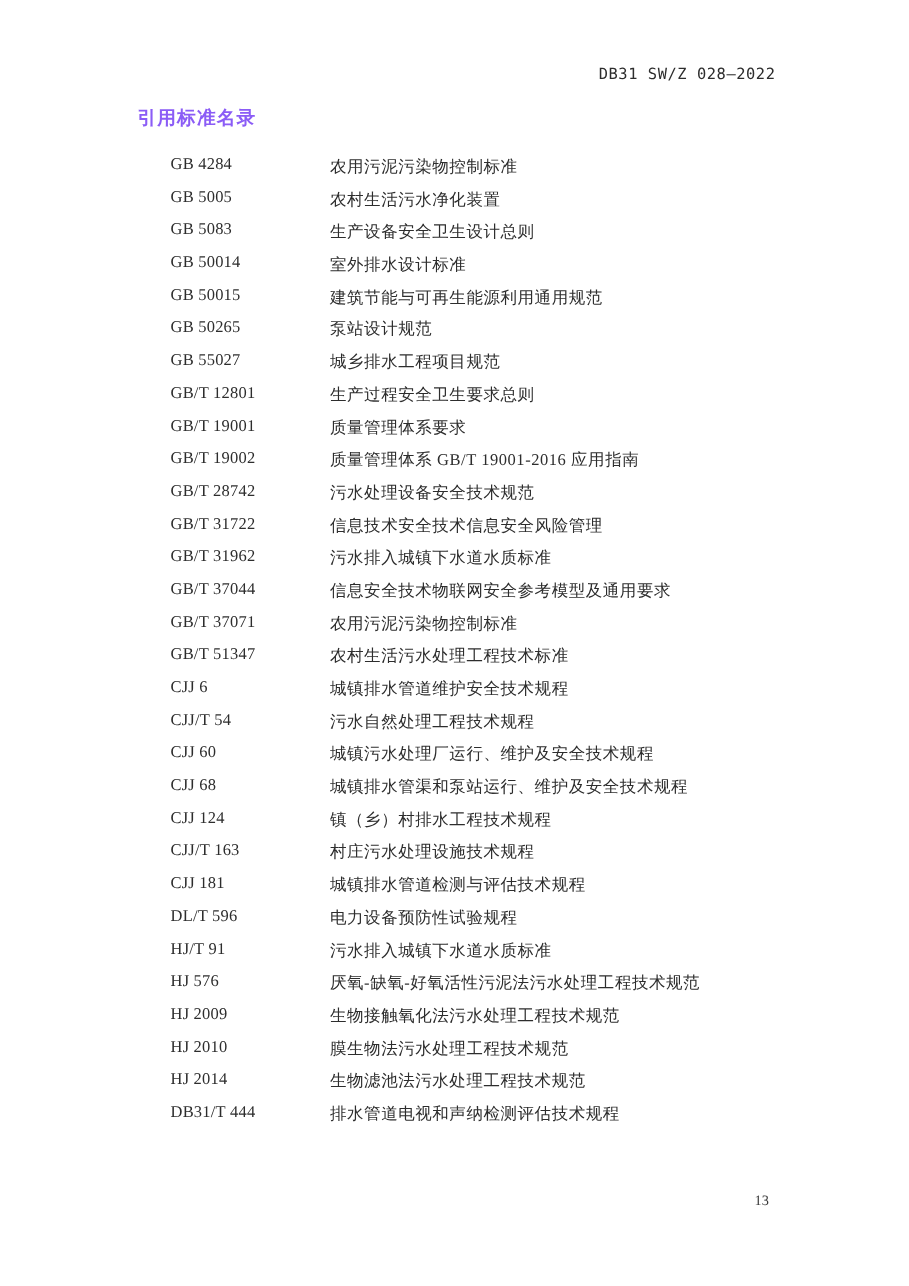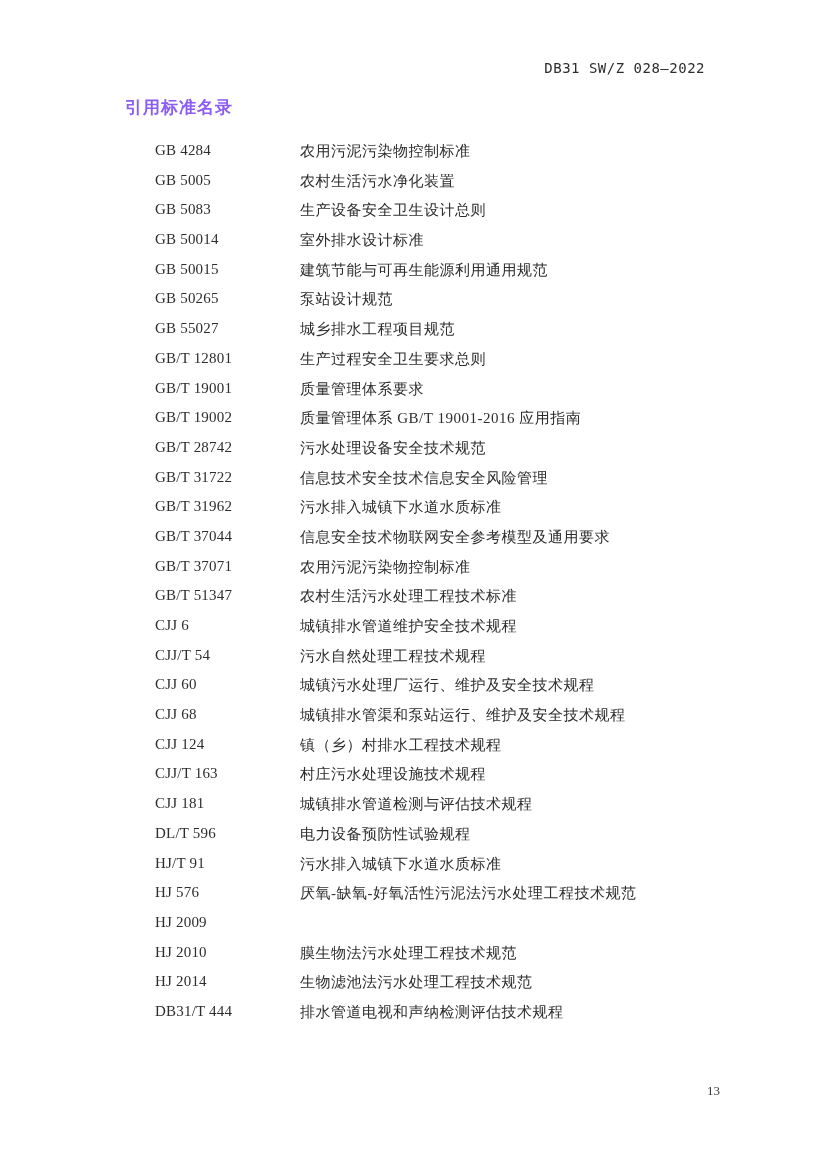--- a/index.html
+++ b/index.html
@@ -56,21 +56,20 @@
   .std-name {
     flex: 1 1 auto;
     letter-spacing: 0.5px;
   }
   .page-number {
     position: absolute;
     top: 1083px;
     left: 686px;
     font-size: 13px;
     color: #3a3a3a;
-    margin-left: 21px;
   }
 </style>
 </head>
 <body>
 
 <div class="page">
 
   <div class="doc-header">DB31 SW/Z 028—2022</div>
 
   <h1 class="doc-title">引用标准名录</h1>
@@ -175,20 +174,21 @@
       <div class="std-row">
     <span class="std-code">HJ/T 91</span>
     <span class="std-name">污水排入城镇下水道水质标准</span>
   </div>
       <div class="std-row">
     <span class="std-code">HJ 576</span>
     <span class="std-name">厌氧-缺氧-好氧活性污泥法污水处理工程技术规范</span>
   </div>
       <div class="std-row">
     <span class="std-code">HJ 2009</span>
+    <span class="std-name">生物接触氧化法污水处理工程技术规范</span>
   </div>
       <div class="std-row">
     <span class="std-code">HJ 2010</span>
     <span class="std-name">膜生物法污水处理工程技术规范</span>
   </div>
       <div class="std-row">
     <span class="std-code">HJ 2014</span>
     <span class="std-name">生物滤池法污水处理工程技术规范</span>
   </div>
       <div class="std-row">

